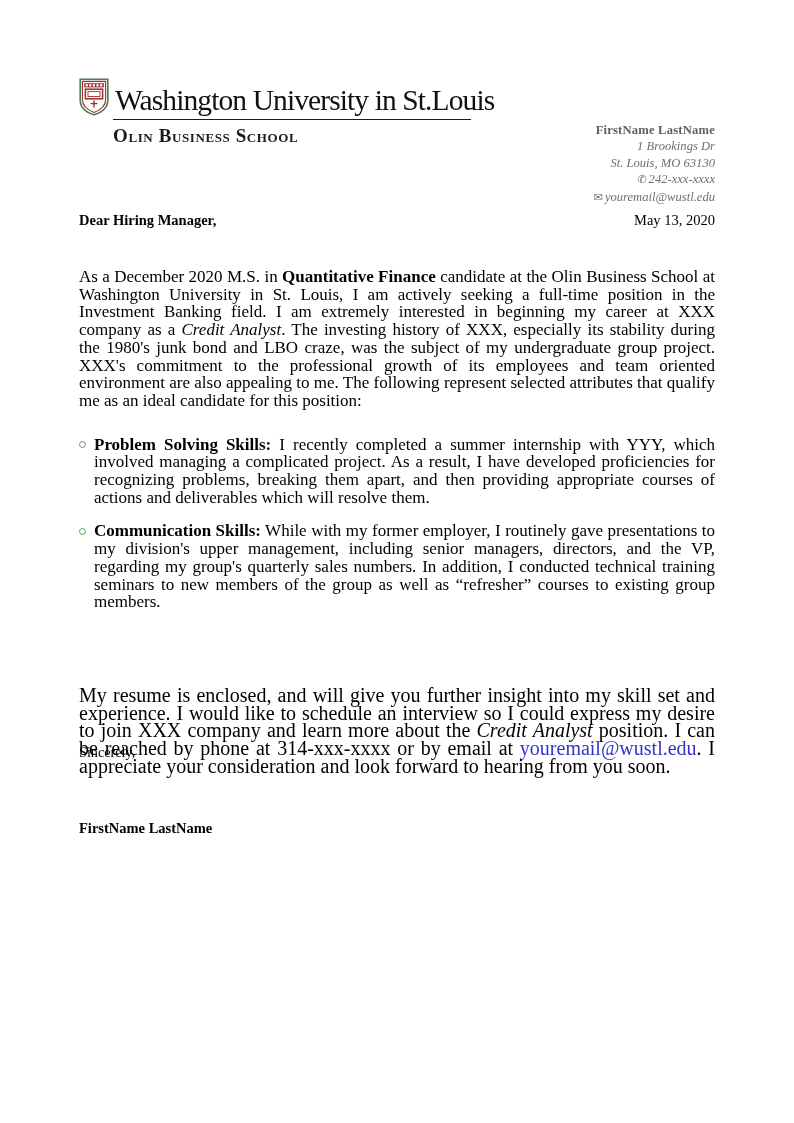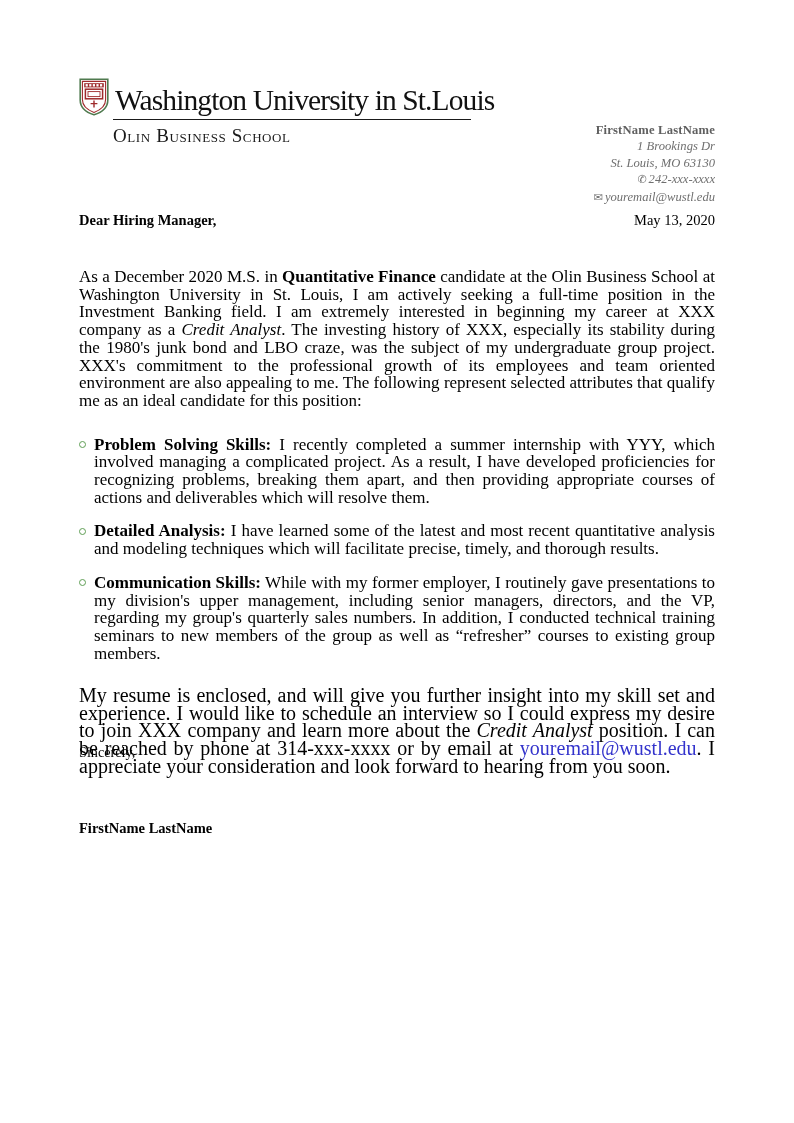--- a/index.html
+++ b/index.html
@@ -66,20 +66,21 @@
   }
   .sub-wordmark {
     margin-left: 34px;
     margin-top: 5px;
     font-family: "Liberation Serif", "DejaVu Serif", serif;
     font-size: 19px;
     font-variant: small-caps;
     letter-spacing: 0.6px;
     color: #1a1a1a;
     white-space: nowrap;
+    font-weight: bold;
   }
 
   
   .contact {
     position: absolute;
     right: 0;
     top: 44px;
     width: 320px;
     text-align: right;
     color: #6f6f6f;
@@ -236,23 +237,20 @@
 
     <p class="para"><span>As a December 2020 M.S. in </span><span class="bold">Quantitative Finance</span><span> candidate at the Olin Business School at Washington University in St. Louis, I am actively seeking a full-time position in the Investment Banking field. I am extremely interested in beginning my career at XXX company as a </span><span class="italic">Credit Analyst</span><span>. The investing history of XXX, especially its stability during the 1980's junk bond and LBO craze, was the subject of my undergraduate group project. XXX's commitment to the professional growth of its employees and team oriented environment are also appealing to me. The following represent selected attributes that qualify me as an ideal candidate for this position:</span></p>
 
     <div class="spacer-26"></div>
 
     <ul class="bullets">
       <li>
         <span class="marker"></span><span class="bold">Problem Solving Skills:</span><span> I recently completed a summer internship with YYY, which involved managing a complicated project. As a result, I have developed proficiencies for recognizing problems, breaking them apart, and then providing appropriate courses of actions and deliverables which will resolve them.</span>
       </li>
       <li>
-        <span class="marker"></span><span class="bold">Detailed Analysis:</span><span> I have learned some of the latest and most recent quantitative analysis and modeling techniques which will facilitate precise, timely, and thorough results.</span>
-      </li>
-      <li>
         <span class="marker"></span><span class="bold">Communication Skills:</span><span> While with my former employer, I routinely gave presentations to my division's upper management, including senior managers, directors, and the VP, regarding my group's quarterly sales numbers. In addition, I conducted technical training seminars to new members of the group as well as “refresher” courses to existing group members.</span>
       </li>
     </ul>
   </div>
 
   <div style="position:absolute;left:79px;top:687px;width:636px;font-size:20px;line-height:17.7px;">
     <p class="para"><span>My resume is enclosed, and will give you further insight into my skill set and experience. I would like to schedule an interview so I could express my desire to join XXX company and learn more about the </span><span class="italic">Credit Analyst</span><span> position. I can be reached by phone at 314-xxx-xxxx or by email at </span><a class="link" href="#">youremail@wustl.edu</a><span>. I appreciate your consideration and look forward to hearing from you soon.</span></p>
   </div>
 
   <div class="closing">Sincerely,</div>

